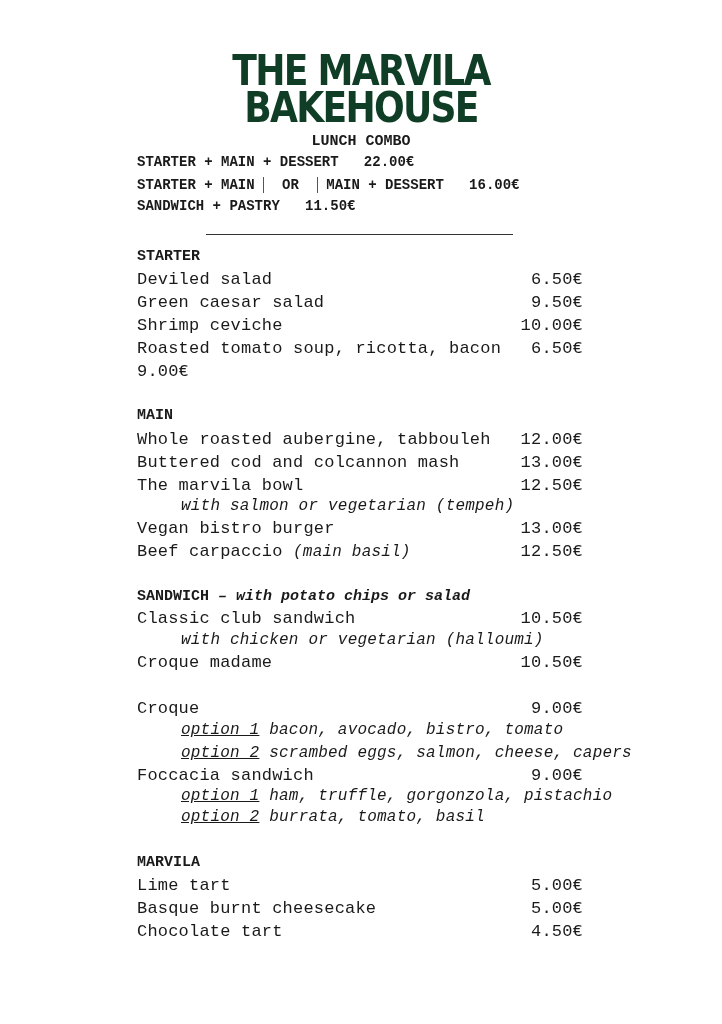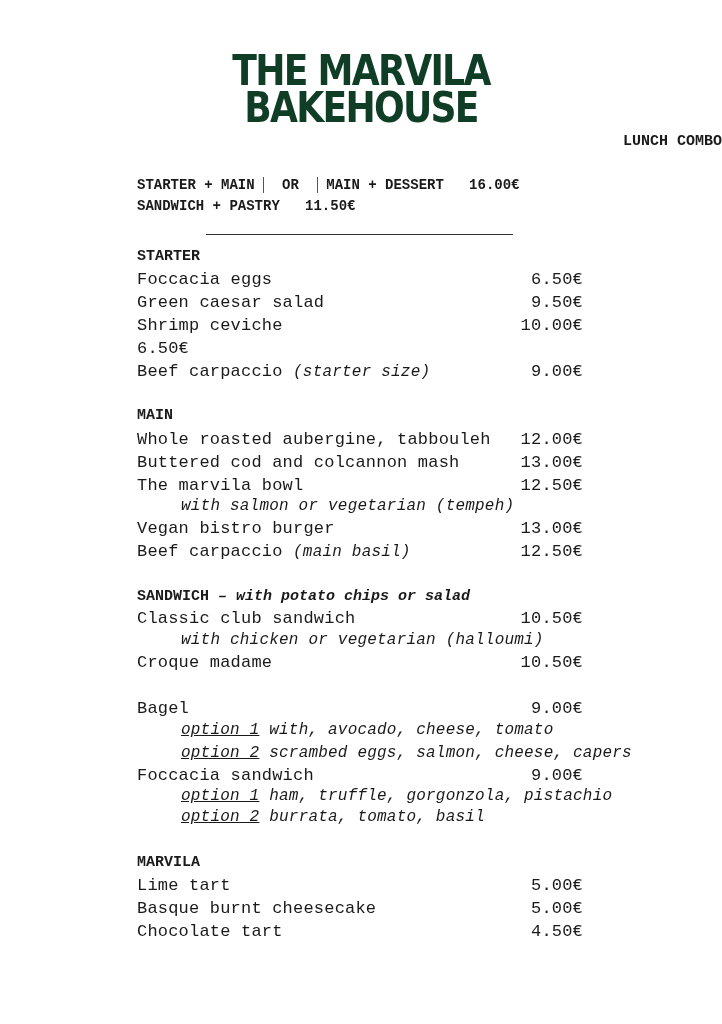--- a/index.html
+++ b/index.html
@@ -4,21 +4,21 @@
 <style>
   html, body { margin: 0; padding: 0; background: #ffffff; }
   body { width: 722px; height: 1024px; position: relative; overflow: hidden; color: #1a1a1a; }
   .page { position: absolute; left: 0; top: 0; width: 658px; height: 1024px; }
   .logo { position: absolute; left: 0; width: 722px; text-align: center;
           font-family: "DejaVu Sans", sans-serif; font-weight: bold; color: #0f3d25;
           letter-spacing: -2px; line-height: 1; transform: scaleX(0.86); }
   .logo-l1 { top: 50px; font-size: 42px; }
   .logo-l2 { top: 87px; font-size: 42px; }
   .mono { font-family: "Liberation Mono", "DejaVu Sans Mono", monospace; }
-  .combo-title { position: absolute; top: 133px; left: 0; width: 722px; text-align: right;
+  .combo-title { position: absolute; top: 133px; left: 0; width: 722px; text-align: center;
                  font-weight: bold; font-size: 15px; }
   .combo-line { position: absolute; left: 137px; font-weight: bold; font-size: 14px; white-space: pre; }
   .or-box { display: inline-block; border-left: 1px solid #555; border-right: 1px solid #555;
             padding: 0 18px; line-height: 16px; }
   .divider { position: absolute; top: 234px; left: 206px; width: 307px; height: 0;
              border-top: 1.5px solid #333; }
   .section-title { position: absolute; left: 137px; font-weight: bold; font-size: 15px; white-space: pre; }
   .section-title .sub { font-style: italic; text-align: right; }
   .row { position: absolute; left: 137px; width: 446px; font-size: 17px; white-space: pre;
          display: flex; justify-content: space-between; letter-spacing: 0.2px; }
@@ -30,48 +30,49 @@
 </head>
 <body>
 
 <div class="page">
 
   <div class="logo logo-l1">THE MARVILA</div>
   <div class="logo logo-l2">BAKEHOUSE</div>
 
   <div class="combo-title mono">LUNCH COMBO</div>
 
+  <div class="combo-line mono" style="top:154px"><span>STARTER + MAIN + DESSERT</span>   <span>22.00€</span></div>
 
   <div class="combo-line mono" style="top:177px"><span>STARTER + MAIN</span> <span class="or-box">OR</span> <span>MAIN + DESSERT</span>   <span>16.00€</span></div>
 
   <div class="combo-line mono" style="top:198px"><span>SANDWICH + PASTRY</span>   <span>11.50€</span></div>
 
   <div class="divider"></div>
 
   <div class="section-title mono" style="top:248px">STARTER</div>
-  <div class="row mono" style="top:270px"><span>Foccacia eggs</span><span class="price">6.50€</span></div>
+  <div class="row mono" style="top:270px"><span>Deviled salad</span><span class="price">6.50€</span></div>
   <div class="row mono" style="top:293px"><span>Green caesar salad</span><span class="price">9.50€</span></div>
   <div class="row mono" style="top:316px"><span>Shrimp ceviche</span><span class="price">10.00€</span></div>
-  <div class="row mono" style="top:339px"><span class="price">6.50€</span></div>
-  <div class="row mono" style="top:362px"><span><span>Beef carpaccio</span> <span class="note">(starter size)</span></span><span class="price">9.00€</span></div>
+  <div class="row mono" style="top:339px"><span>Roasted tomato soup, ricotta, bacon</span><span class="price">6.50€</span></div>
+  <div class="row mono" style="top:362px"><span class="price">9.00€</span></div>
 
   <div class="section-title mono" style="top:407px">MAIN</div>
   <div class="row mono" style="top:430px"><span>Whole roasted aubergine, tabbouleh</span><span class="price">12.00€</span></div>
   <div class="row mono" style="top:453px"><span>Buttered cod and colcannon mash</span><span class="price">13.00€</span></div>
   <div class="row mono" style="top:476px"><span>The marvila bowl</span><span class="price">12.50€</span></div>
   <div class="sub-line mono" style="top:497px">with salmon or vegetarian (tempeh)</div>
   <div class="row mono" style="top:519px"><span>Vegan bistro burger</span><span class="price">13.00€</span></div>
   <div class="row mono" style="top:542px"><span><span>Beef carpaccio</span> <span class="note">(main basil)</span></span><span class="price">12.50€</span></div>
 
   <div class="section-title mono" style="top:588px"><span>SANDWICH</span><span class="sub"> – with potato chips or salad</span></div>
   <div class="row mono" style="top:609px"><span>Classic club sandwich</span><span class="price">10.50€</span></div>
   <div class="sub-line mono" style="top:631px">with chicken or vegetarian (halloumi)</div>
   <div class="row mono" style="top:653px"><span>Croque madame</span><span class="price">10.50€</span></div>
-  <div class="row mono" style="top:699px"><span>Bagel</span><span class="price">9.00€</span></div>
-  <div class="sub-line mono" style="top:721px"><span class="opt-label">option 1</span><span> with, avocado, cheese, tomato</span></div>
+  <div class="row mono" style="top:699px"><span>Croque</span><span class="price">9.00€</span></div>
+  <div class="sub-line mono" style="top:721px"><span class="opt-label">option 1</span><span> bacon, avocado, bistro, tomato</span></div>
   <div class="sub-line mono" style="top:744px"><span class="opt-label">option 2</span><span> scrambed eggs, salmon, cheese, capers</span></div>
   <div class="row mono" style="top:766px"><span>Foccacia sandwich</span><span class="price">9.00€</span></div>
   <div class="sub-line mono" style="top:787px"><span class="opt-label">option 1</span><span> ham, truffle, gorgonzola, pistachio</span></div>
   <div class="sub-line mono" style="top:808px"><span class="opt-label">option 2</span><span> burrata, tomato, basil</span></div>
 
   <div class="section-title mono" style="top:854px">MARVILA</div>
   <div class="row mono" style="top:876px"><span>Lime tart</span><span class="price">5.00€</span></div>
   <div class="row mono" style="top:899px"><span>Basque burnt cheesecake</span><span class="price">5.00€</span></div>
   <div class="row mono" style="top:922px"><span>Chocolate tart</span><span class="price">4.50€</span></div>
 

